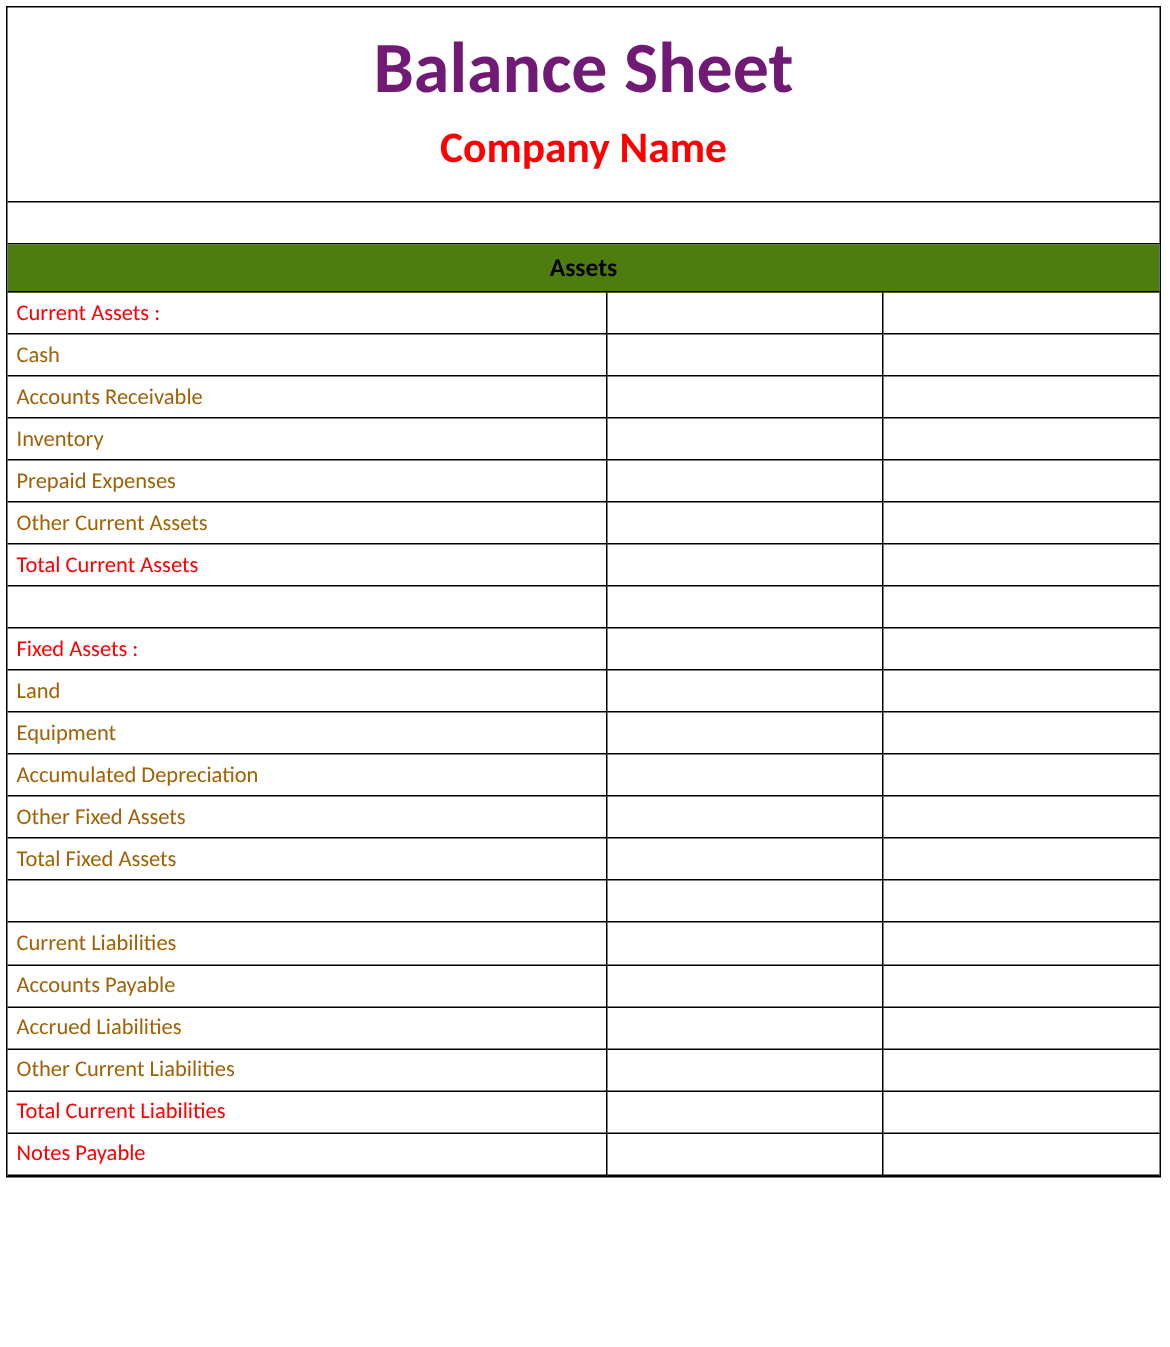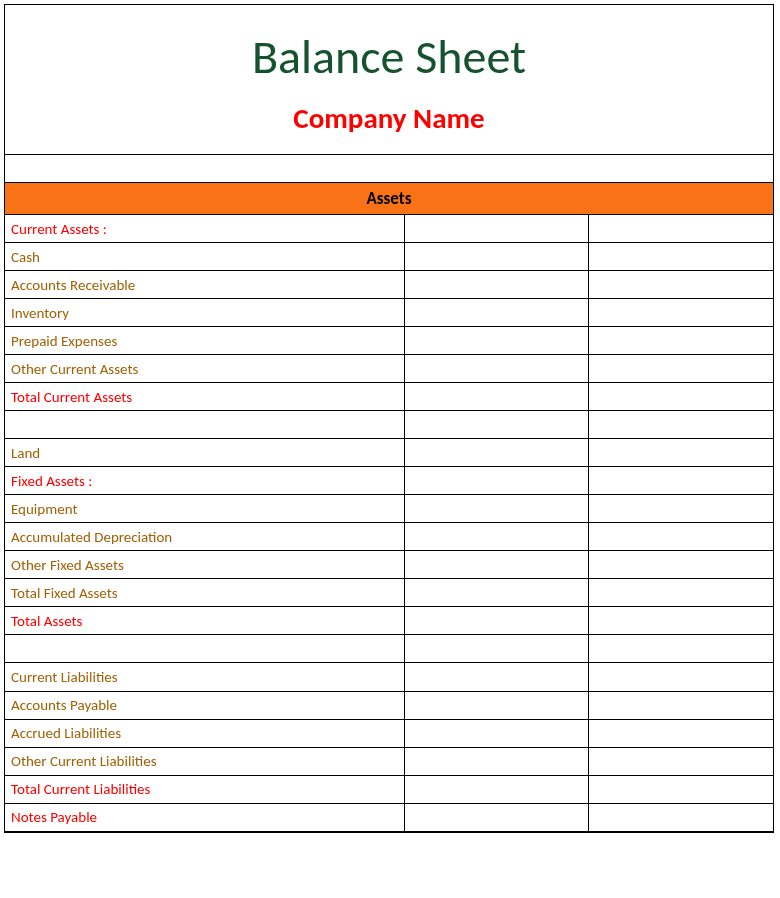--- a/index.html
+++ b/index.html
@@ -15,37 +15,37 @@
     margin: 4px;
     width: 770px;
   }
   .title-block {
     text-align: center;
     padding: 10px 0 18px 0;
     border-bottom: 1px solid #000;
   }
   .title {
     font-size: 48px;
-    font-weight: 400;
-    color: #14532d;
-    margin: 16px;
+    font-weight: 700;
+    color: #701a75;
+    margin: 4px;
     line-height: 1.1;
   }
   .subtitle {
     font-size: 29px;
     font-weight: 700;
     color: #ff0000;
     margin: 8px 0 0 0;
   }
   .spacer-row {
     height: 28px;
     border-bottom: 1px solid #000;
   }
   .section-header {
-    background: #f97316;
+    background: #4d7c0f;
     color: #000;
     font-weight: 700;
     text-align: center;
     font-size: 17px;
     padding: 5px 0;
     border-bottom: 1px solid #000;
   }
   table.grid {
     width: 100%;
     border-collapse: collapse;
@@ -113,51 +113,46 @@
           <td class="col-label red-bold">Total Current Assets</td>
           <td class="col-a"></td>
           <td class="col-b"></td>
         </tr>
         <tr>
           <td class="col-label plain"></td>
           <td class="col-a"></td>
           <td class="col-b"></td>
         </tr>
         <tr>
-          <td class="col-label plain">Land</td>
+          <td class="col-label red-bold">Fixed Assets :</td>
           <td class="col-a"></td>
           <td class="col-b"></td>
         </tr>
         <tr>
-          <td class="col-label red-bold">Fixed Assets :</td>
+          <td class="col-label plain">Land</td>
           <td class="col-a"></td>
           <td class="col-b"></td>
         </tr>
         <tr>
           <td class="col-label plain">Equipment</td>
           <td class="col-a"></td>
           <td class="col-b"></td>
         </tr>
         <tr>
           <td class="col-label plain">Accumulated Depreciation</td>
           <td class="col-a"></td>
           <td class="col-b"></td>
         </tr>
         <tr>
           <td class="col-label plain">Other Fixed Assets</td>
           <td class="col-a"></td>
           <td class="col-b"></td>
         </tr>
         <tr>
           <td class="col-label plain">Total Fixed Assets</td>
-          <td class="col-a"></td>
-          <td class="col-b"></td>
-        </tr>
-        <tr>
-          <td class="col-label red-bold">Total Assets</td>
           <td class="col-a"></td>
           <td class="col-b"></td>
         </tr>
         <tr>
           <td class="col-label plain"></td>
           <td class="col-a"></td>
           <td class="col-b"></td>
         </tr>
       </tbody>
   </table>

